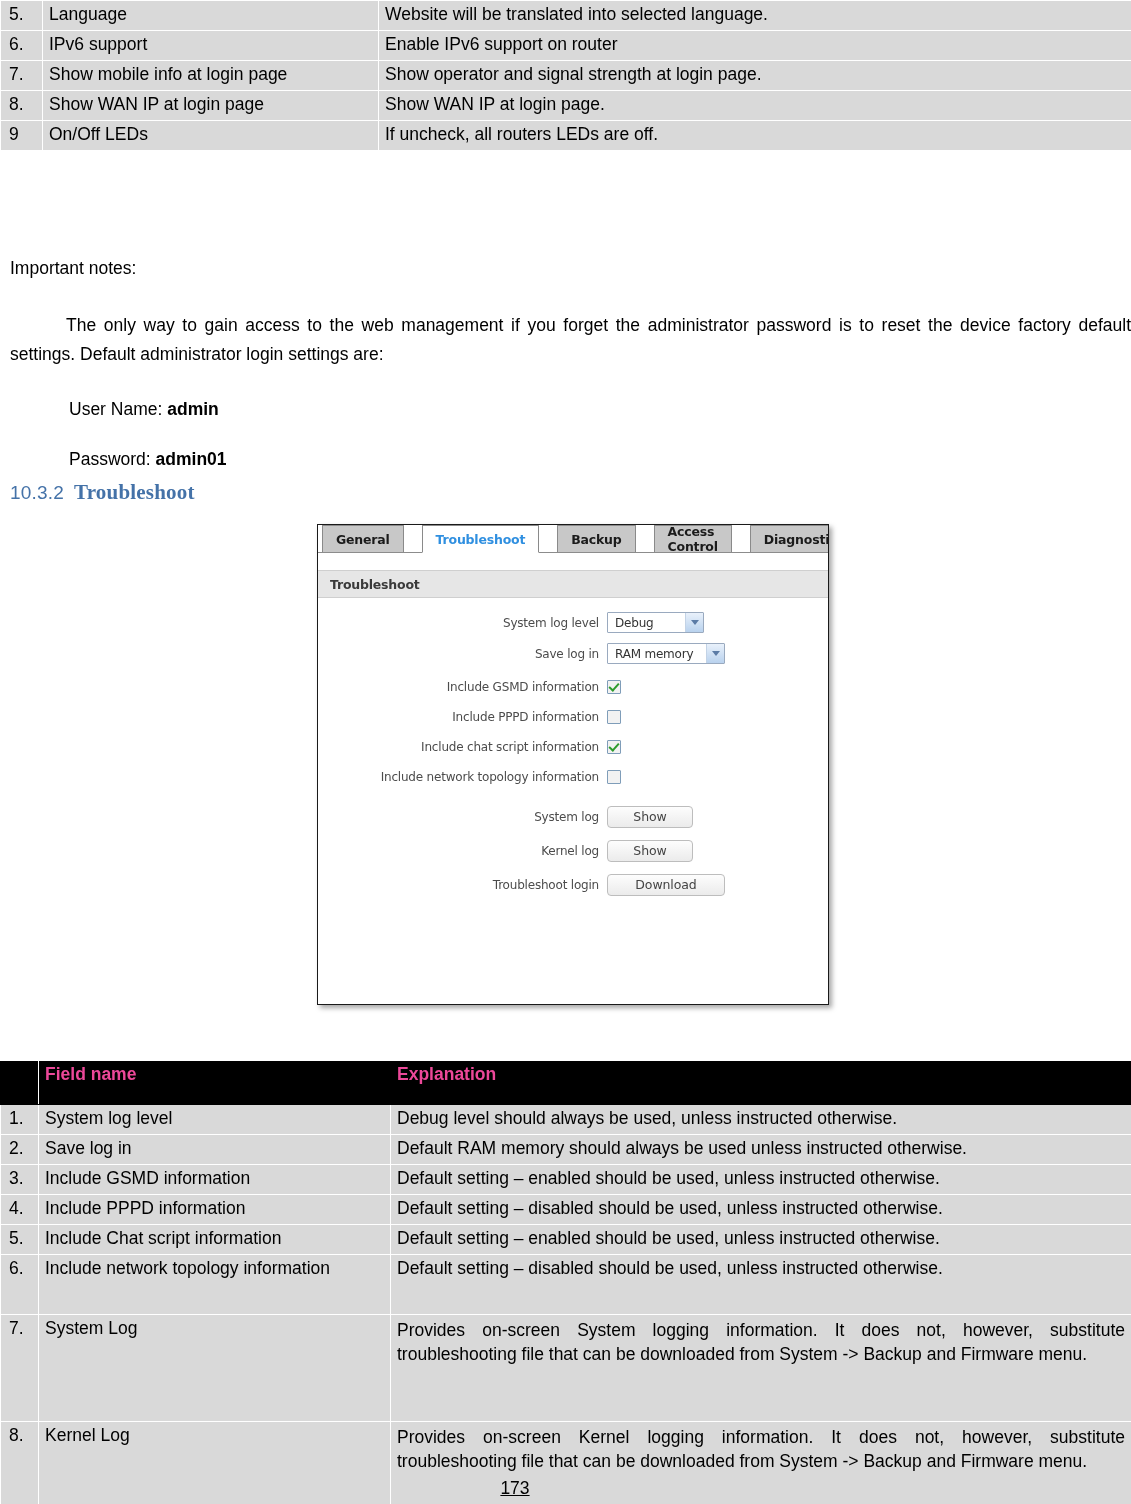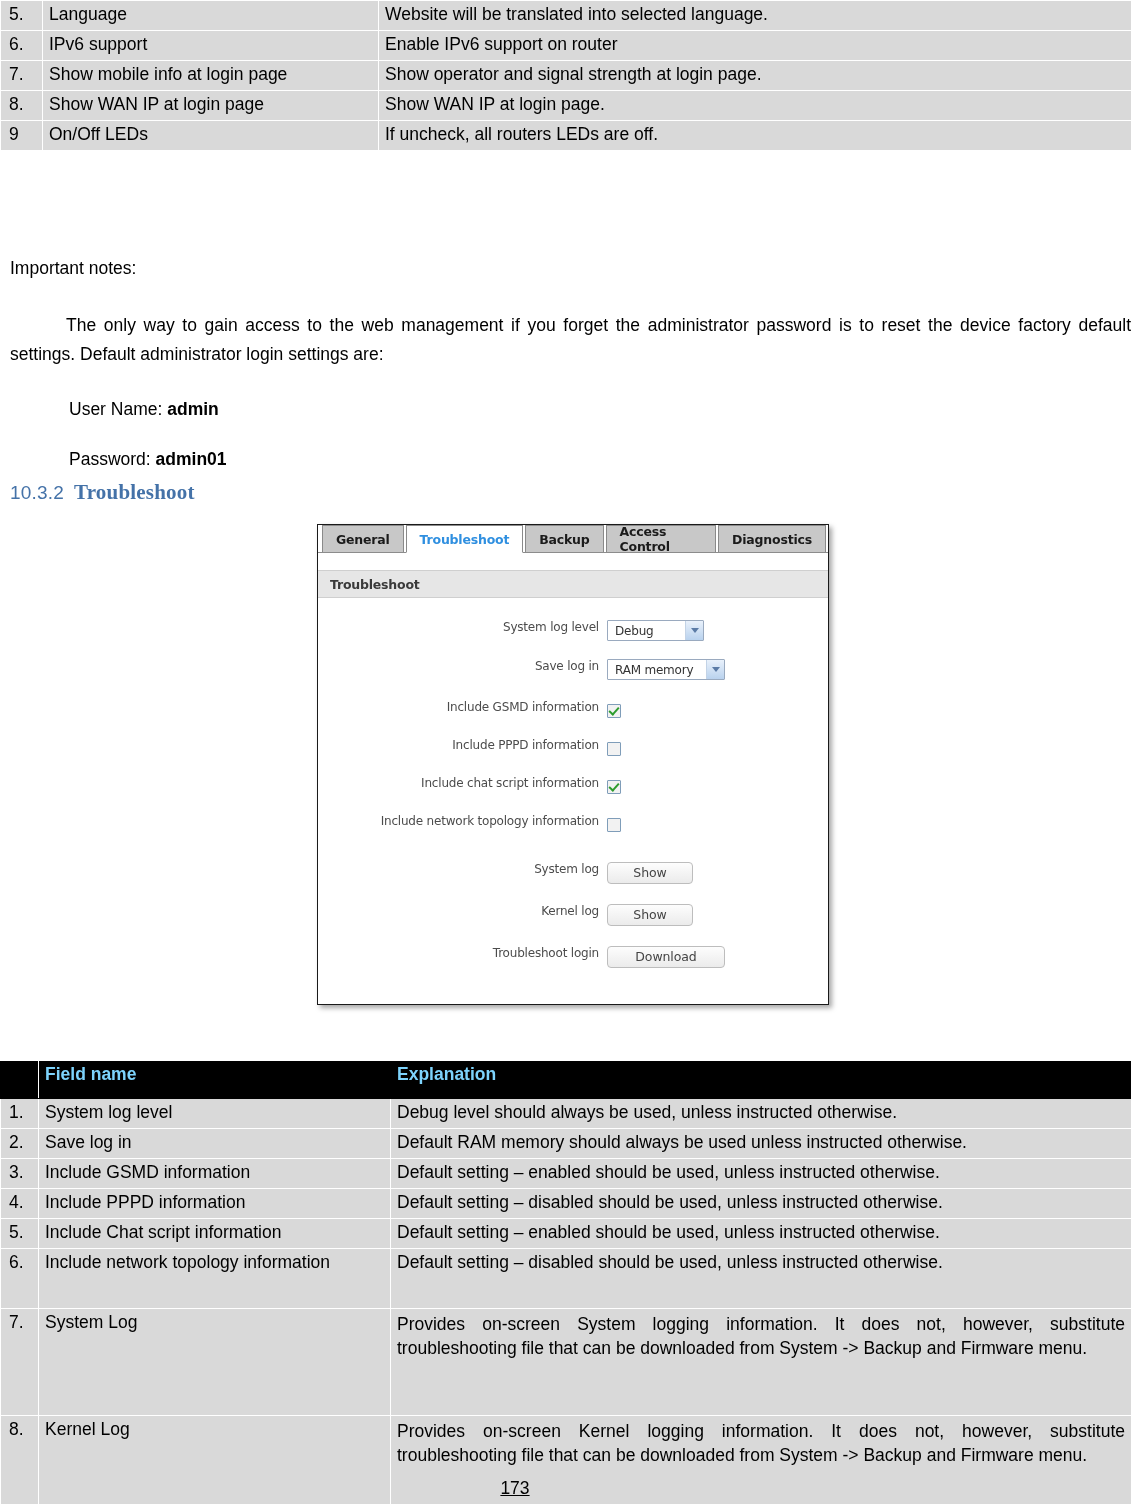--- a/index.html
+++ b/index.html
@@ -94,20 +94,21 @@
     overflow: hidden;
   }
   
   #tabstrip {
     display: flex;
     height: 28px;
     background: #ffffff;
     border-bottom: 1px solid #8c8c8c;
     padding-left: 4px;
     box-sizing: border-box;
+    gap: 16px;
   }
   .tab {
     background: #c8c8c8;
     border: 1px solid #8a8a8a;
     border-bottom: none;
     margin-right: 2px;
     padding: 0 13px;
     display: flex;
     align-items: center;
     font-size: 12.5px;
@@ -159,21 +160,21 @@
   }
   .flabel {
     width: 281px;
     text-align: right;
     padding-right: 8px;
     font-size: 12px;
     color: #4c4c4c;
     letter-spacing: -0.2px;
     white-space: nowrap;
   }
-  .fctl { display: flex; align-items: center; margin-top: 8px; }
+  .fctl { display: flex; align-items: center; }
 
   
   .sel {
     display: inline-flex;
     align-items: stretch;
     border: 1px solid #9aaabf;
     background: #ffffff;
     height: 19px;
     border-radius: 1px;
   }
@@ -235,24 +236,24 @@
   .btn.w-show { width: 84px; }
   .btn.w-download { width: 116px; }
 
   
   #bottom-table { position: absolute; left: 0; top: 1061px; }
   #bottom-table col.c-num   { width: 38px; }
   #bottom-table col.c-field { width: 352px; }
   #bottom-table col.c-expl  { width: 741px; }
   #bottom-table thead th {
     background: #000000;
-    color: #7dd3fc;
+    color: #ec4899;
     font-weight: bold;
     font-size: 17.5px;
-    padding: 2px 6px 13px 6px;
+    padding: 2px 6px 19px 6px;
     border: 1px solid #000000;
   }
   #bottom-table thead th.num { border-right: 1px solid #ffffff; }
   #bottom-table td { height: 22px; }
   #bottom-table td.expl-just {
     text-align: justify;
     text-justify: inter-word;
     line-height: 1.42;
   }
 

